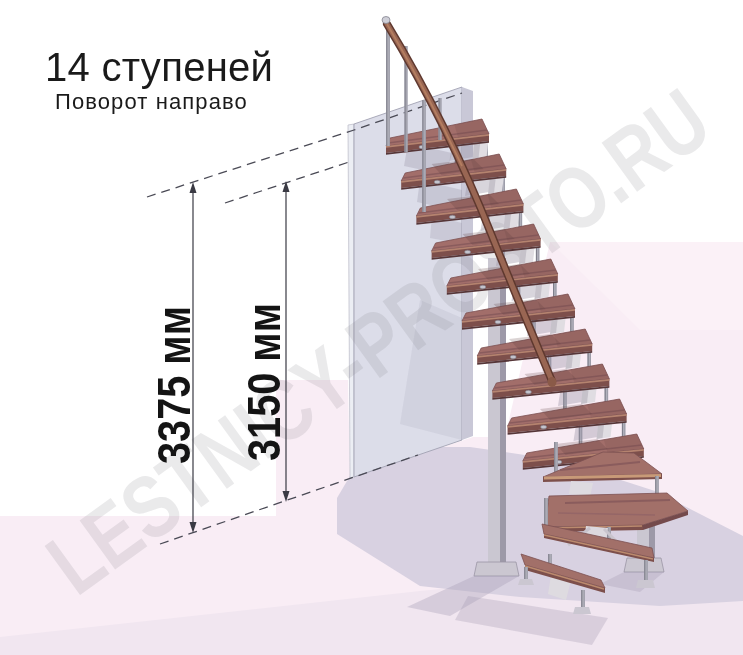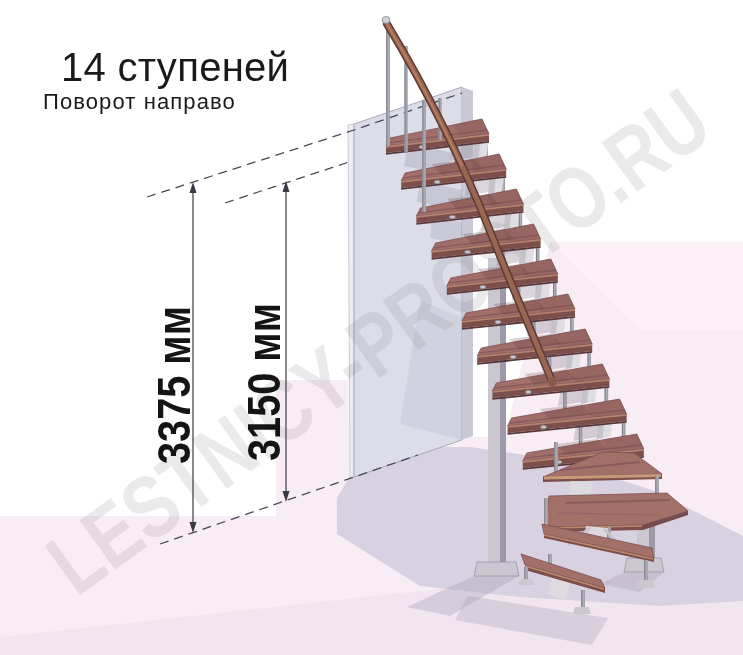--- a/index.html
+++ b/index.html
@@ -1,18 +1,18 @@
 <!DOCTYPE html>
 <html><head><meta charset="utf-8"><title>14 ступеней</title>
 <style>
 html,body{margin:0;padding:0;}
 body{width:743px;height:655px;position:relative;font-family:"Liberation Sans",sans-serif;background:#fff;overflow:hidden;}
 .scene{position:absolute;left:0;top:0;}
-.title{position:absolute;left:61px;top:45px;font-size:40px;color:#1a1a1a;letter-spacing:0.3px;}
-.subtitle{position:absolute;left:43px;top:89px;font-size:22px;color:#1a1a1a;letter-spacing:1.1px;}
+.title{position:absolute;left:45px;top:45px;font-size:40px;color:#1a1a1a;letter-spacing:0.3px;}
+.subtitle{position:absolute;left:55px;top:89px;font-size:22px;color:#1a1a1a;letter-spacing:1.1px;}
 </style></head>
 <body>
 
 <div class="scene">
 <svg width="743" height="655" viewBox="0 0 743 655" font-family="Liberation Sans, sans-serif">
 
 <rect width="743" height="655" fill="#ffffff"></rect>
 
 <polygon points="0.0,516.0 276.0,516.0 276.0,380.0 348.0,380.0 350.0,478.0 473.0,437.0 505.0,437.0 550.0,242.0 743.0,242.0 743.0,655.0 0.0,655.0" fill="#f9edf5"></polygon>
 

